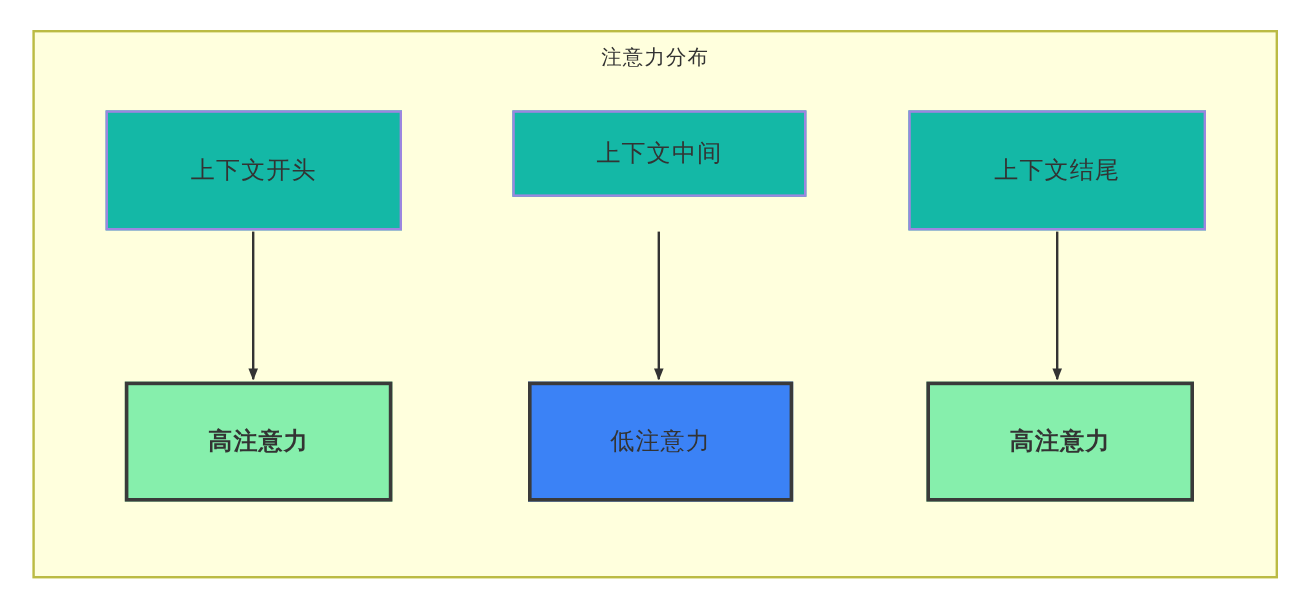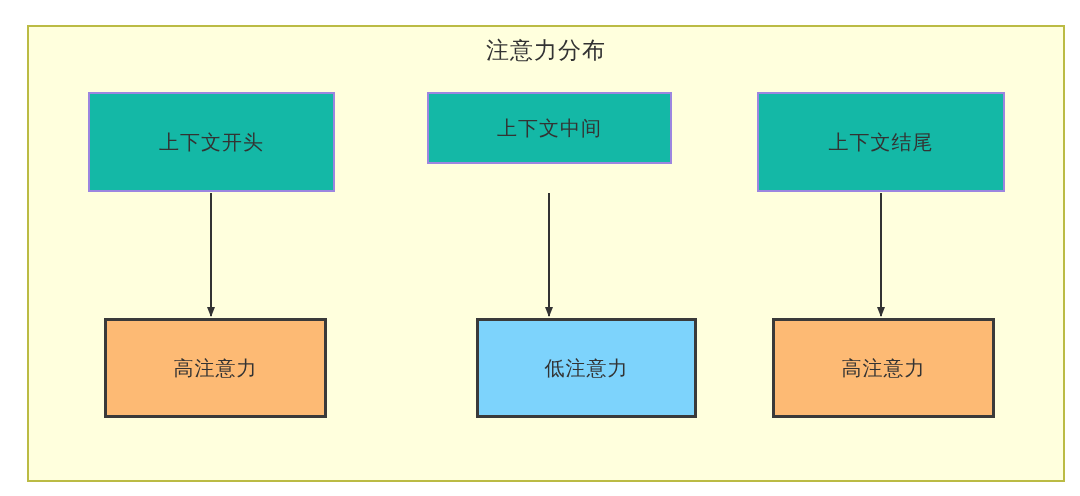--- a/index.html
+++ b/index.html
@@ -31,21 +31,21 @@
     background: #ffffdd;
     border: 2px solid #bbbb44;
   }
 
   .subgraph-title {
     position: absolute;
     left: 0;
     top: 12px;
     width: 100%;
     text-align: center;
-    font-size: 23px;
+    font-size: 17px;
     color: #333333;
     letter-spacing: 1px;
     line-height: 1;
   }
 
   
   .node {
     position: absolute;
     box-sizing: border-box;
     display: flex;
@@ -56,28 +56,28 @@
     color: #333333;
     letter-spacing: 1px;
   }
 
   .node.context {
     background: #14b8a6;
     border: 2px solid #9c86e0;
   }
 
   .node.attn-high {
-    background: #fdba74;
+    background: #86efac;
     border: 3px solid #3a3a3a;
+    font-weight: bold;
   }
 
   .node.attn-low {
-    background: #7dd3fc;
+    background: #3b82f6;
     border: 3px solid #3a3a3a;
-    margin-left: 36px;
   }
 
   
   .edge-layer {
     position: absolute;
     left: 0;
     top: 0;
     width: 1080px;
     height: 496px;
     pointer-events: none;

